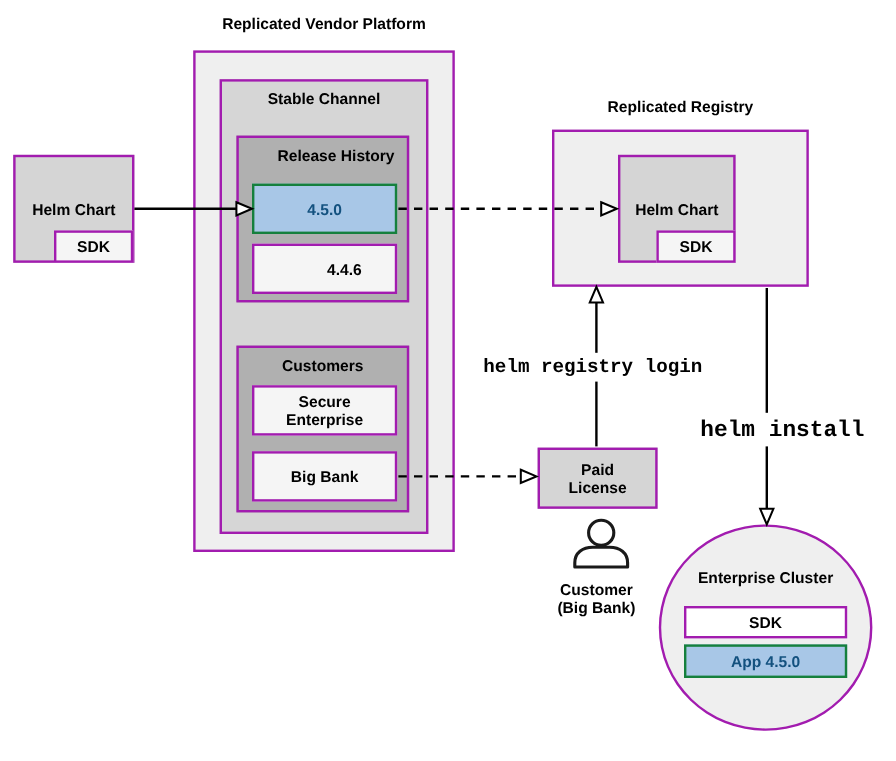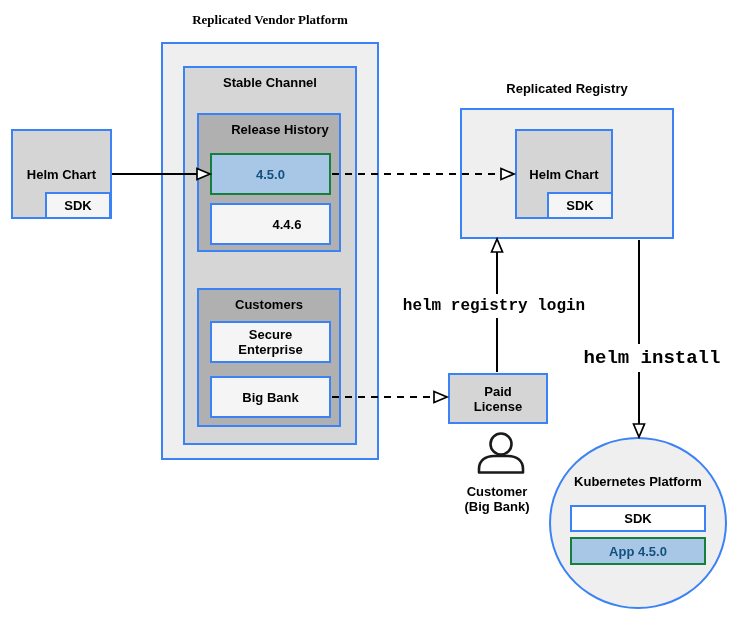--- a/index.html
+++ b/index.html
@@ -1,20 +1,20 @@
 <!DOCTYPE html>
 <html><head>
 <meta charset="utf-8">
 <style>
   html,body{margin:0;padding:0;background:#fff;}
   #canvas{
     position:relative;width:747px;height:634px;background:#fff;overflow:hidden;
     font-family:"Liberation Sans",sans-serif;color:#000;
   }
-  .box{position:absolute;box-sizing:border-box;border:2px solid #3b82f6;}
+  .box{position:absolute;box-sizing:border-box;border:2px solid #a21caf;}
   .lbl{font-weight:bold;font-size:13px;line-height:15px;text-align:center;}
   .center{display:flex;align-items:center;justify-content:center;}
   .toplabel{position:absolute;box-sizing:border-box;padding-top:9px;justify-content:flex-start;display:flex;justify-content:center;}
   .title{position:absolute;font-weight:bold;font-size:13px;text-align:center;}
   .mono{
     position:absolute;font-family:"Liberation Mono",monospace;font-weight:bold;
     background:#fff;text-align:center;padding:3px 2px;white-space:nowrap;
   }
   .bg-outer{background:#EFEFEF;}
   .bg-mid{background:#D6D6D6;}
@@ -22,21 +22,21 @@
   .bg-node{background:#D5D5D5;}
   .bg-light{background:#F5F5F5;}
   .blue{background:#A8C7E7;border:2px solid #15803d;color:#13517F;}
   svg.overlay{position:absolute;left:0;top:0;pointer-events:none;}
 </style>
 </head>
 <body>
 
 <div id="canvas">
 
-  <div class="title" style="left:161px;top:12px;width:218px;font-family:Liberation Serif, serif;">Replicated Vendor Platform</div>
+  <div class="title" style="left:161px;top:12px;width:218px;">Replicated Vendor Platform</div>
 
   <div class="box bg-outer" style="left:161px;top:42px;width:218px;height:418px;"></div>
 
   <div class="box bg-mid" style="left:183px;top:66px;width:174px;height:379px;"></div>
   <div class="toplabel lbl" style="left:183px;top:66px;width:174px;">Stable Channel</div>
 
   <div class="box bg-dark" style="left:197px;top:113px;width:144px;height:139px;"></div>
   <div class="toplabel lbl" style="left:197px;top:113px;width:166px;">Release History</div>
 
   <div class="box blue center lbl" style="left:210px;top:153px;width:121px;height:42px;">
@@ -70,21 +70,21 @@
   </div>
   <div class="box bg-light center lbl" style="left:547px;top:192px;width:66px;height:27px;">
     <span>SDK</span>
   </div>
 
   <div class="box bg-node center lbl" style="left:448px;top:373px;width:100px;height:51px;">
     <span style="width:70px;">Paid License</span>
   </div>
 
   <div class="box bg-outer" style="left:549px;top:437px;width:178px;height:172px;border-radius:50%;"></div>
-  <div class="title" style="left:549px;top:474px;width:178px;">Kubernetes Platform</div>
+  <div class="title" style="left:549px;top:474px;width:178px;">Enterprise Cluster</div>
   <div class="box center lbl" style="left:570px;top:505px;width:136px;height:27px;background:#fff;">
     <span>SDK</span>
   </div>
   <div class="box blue center lbl" style="left:570px;top:537px;width:136px;height:28px;">
     <span>App 4.5.0</span>
   </div>
 
   <svg class="overlay" width="747" height="634" viewBox="0 0 747 634">
 
     <g>

